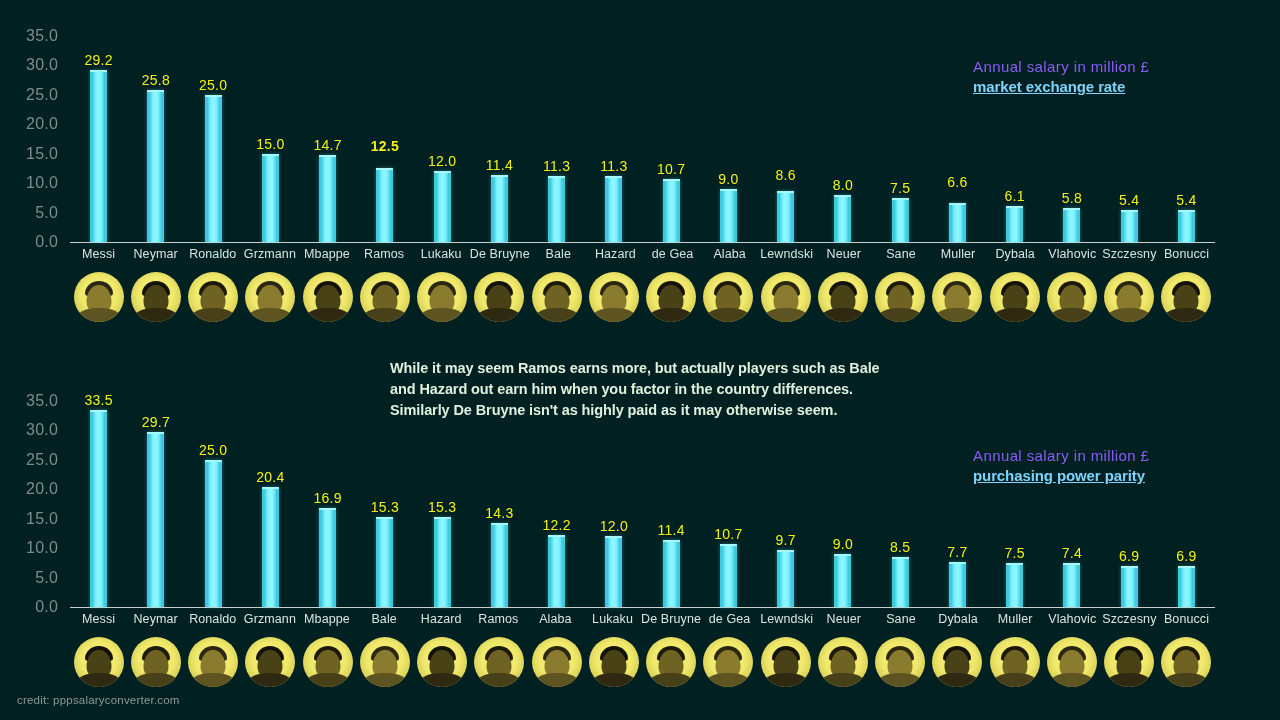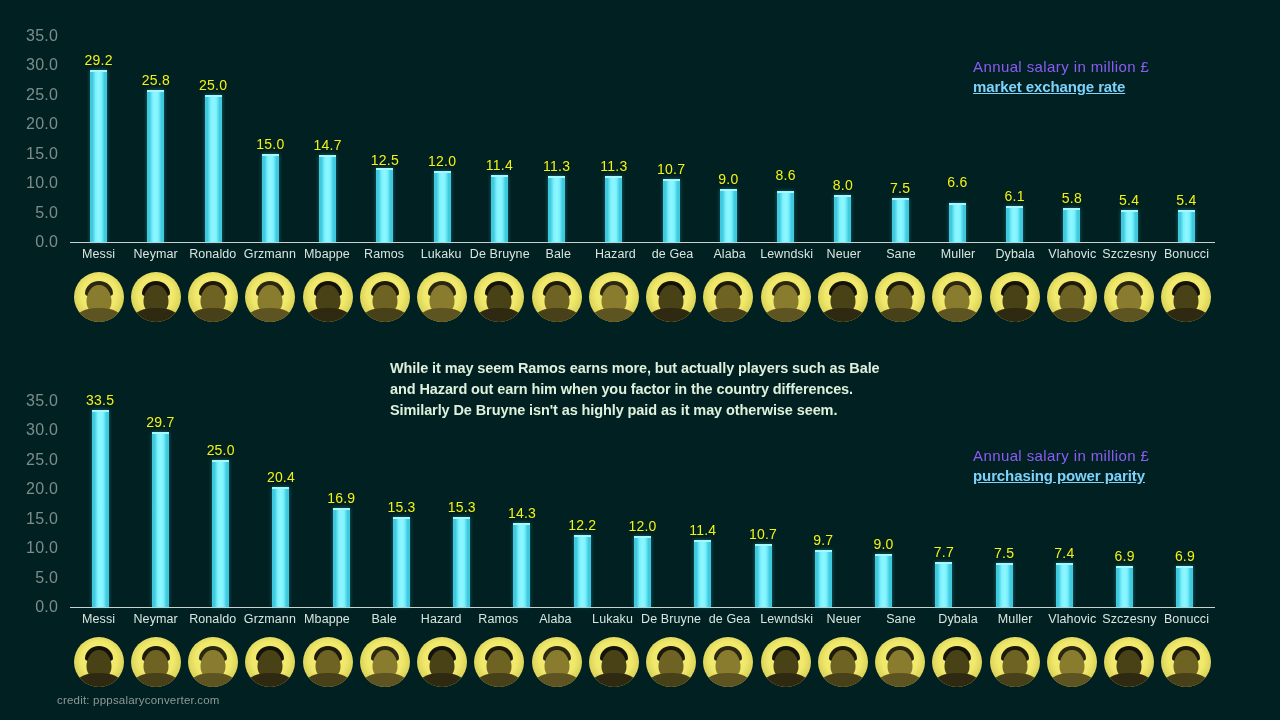--- a/index.html
+++ b/index.html
@@ -174,21 +174,20 @@
     color: #dff0dc;
     letter-spacing: -.1px;
   }
 
   #credit {
     position: absolute;
     left: 17px; top: 694px;
     font-size: 11.5px;
     color: #8d9a96;
     letter-spacing: .2px;
-    margin-left: 40px;
   }
 </style>
 </head>
 <body style="background: rgb(1, 32, 33);">
 
 <div id="root" style="background: rgb(1, 32, 33);">
 
   <div class="panel" id="panel-top">
     <div class="yaxis" id="yaxis-top" style="top:36px;height:206px;">
         <div class="ytick" style="top: 206px;">0.0</div>
@@ -229,21 +228,21 @@
         <div class="barcell">
           <div class="bar" style="height: 86.52px;">
             <span class="cap"></span>
           </div>
           <div class="barlabel" style="bottom: 86.52px; margin-bottom: 2px;">14.7</div>
         </div>
         <div class="barcell">
           <div class="bar" style="height: 73.5714px;">
             <span class="cap"></span>
           </div>
-          <div class="barlabel" style="bottom: 73.5714px; margin-bottom: 0;">12.5</div>
+          <div class="barlabel" style="bottom: 73.5714px; margin-bottom: 14px; font-weight: bold;">12.5</div>
         </div>
         <div class="barcell">
           <div class="bar" style="height: 70.6286px;">
             <span class="cap"></span>
           </div>
           <div class="barlabel" style="bottom: 70.6286px; margin-bottom: 2px;">12.0</div>
         </div>
         <div class="barcell">
           <div class="bar" style="height: 67.0971px;">
             <span class="cap"></span>
@@ -586,20 +585,26 @@
         <div class="bar" style="height: 57.0914px;">
           <span class="cap"></span>
         </div>
         <div class="barlabel" style="bottom: 57.0914px; margin-bottom: 2px;">9.7</div>
       </div>
       <div class="barcell">
         <div class="bar" style="height: 52.9714px;">
           <span class="cap"></span>
         </div>
         <div class="barlabel" style="bottom: 52.9714px; margin-bottom: 2px;">9.0</div>
+      </div>
+      <div class="barcell">
+        <div class="bar" style="height: 50.0286px;">
+          <span class="cap"></span>
+        </div>
+        <div class="barlabel" style="bottom: 50.0286px; margin-bottom: 2px;">8.5</div>
       </div>
       <div class="barcell">
         <div class="bar" style="height: 45.32px;">
           <span class="cap"></span>
         </div>
         <div class="barlabel" style="bottom: 45.32px; margin-bottom: 2px;">7.7</div>
       </div>
       <div class="barcell">
         <div class="bar" style="height: 44.1429px;">
           <span class="cap"></span>

